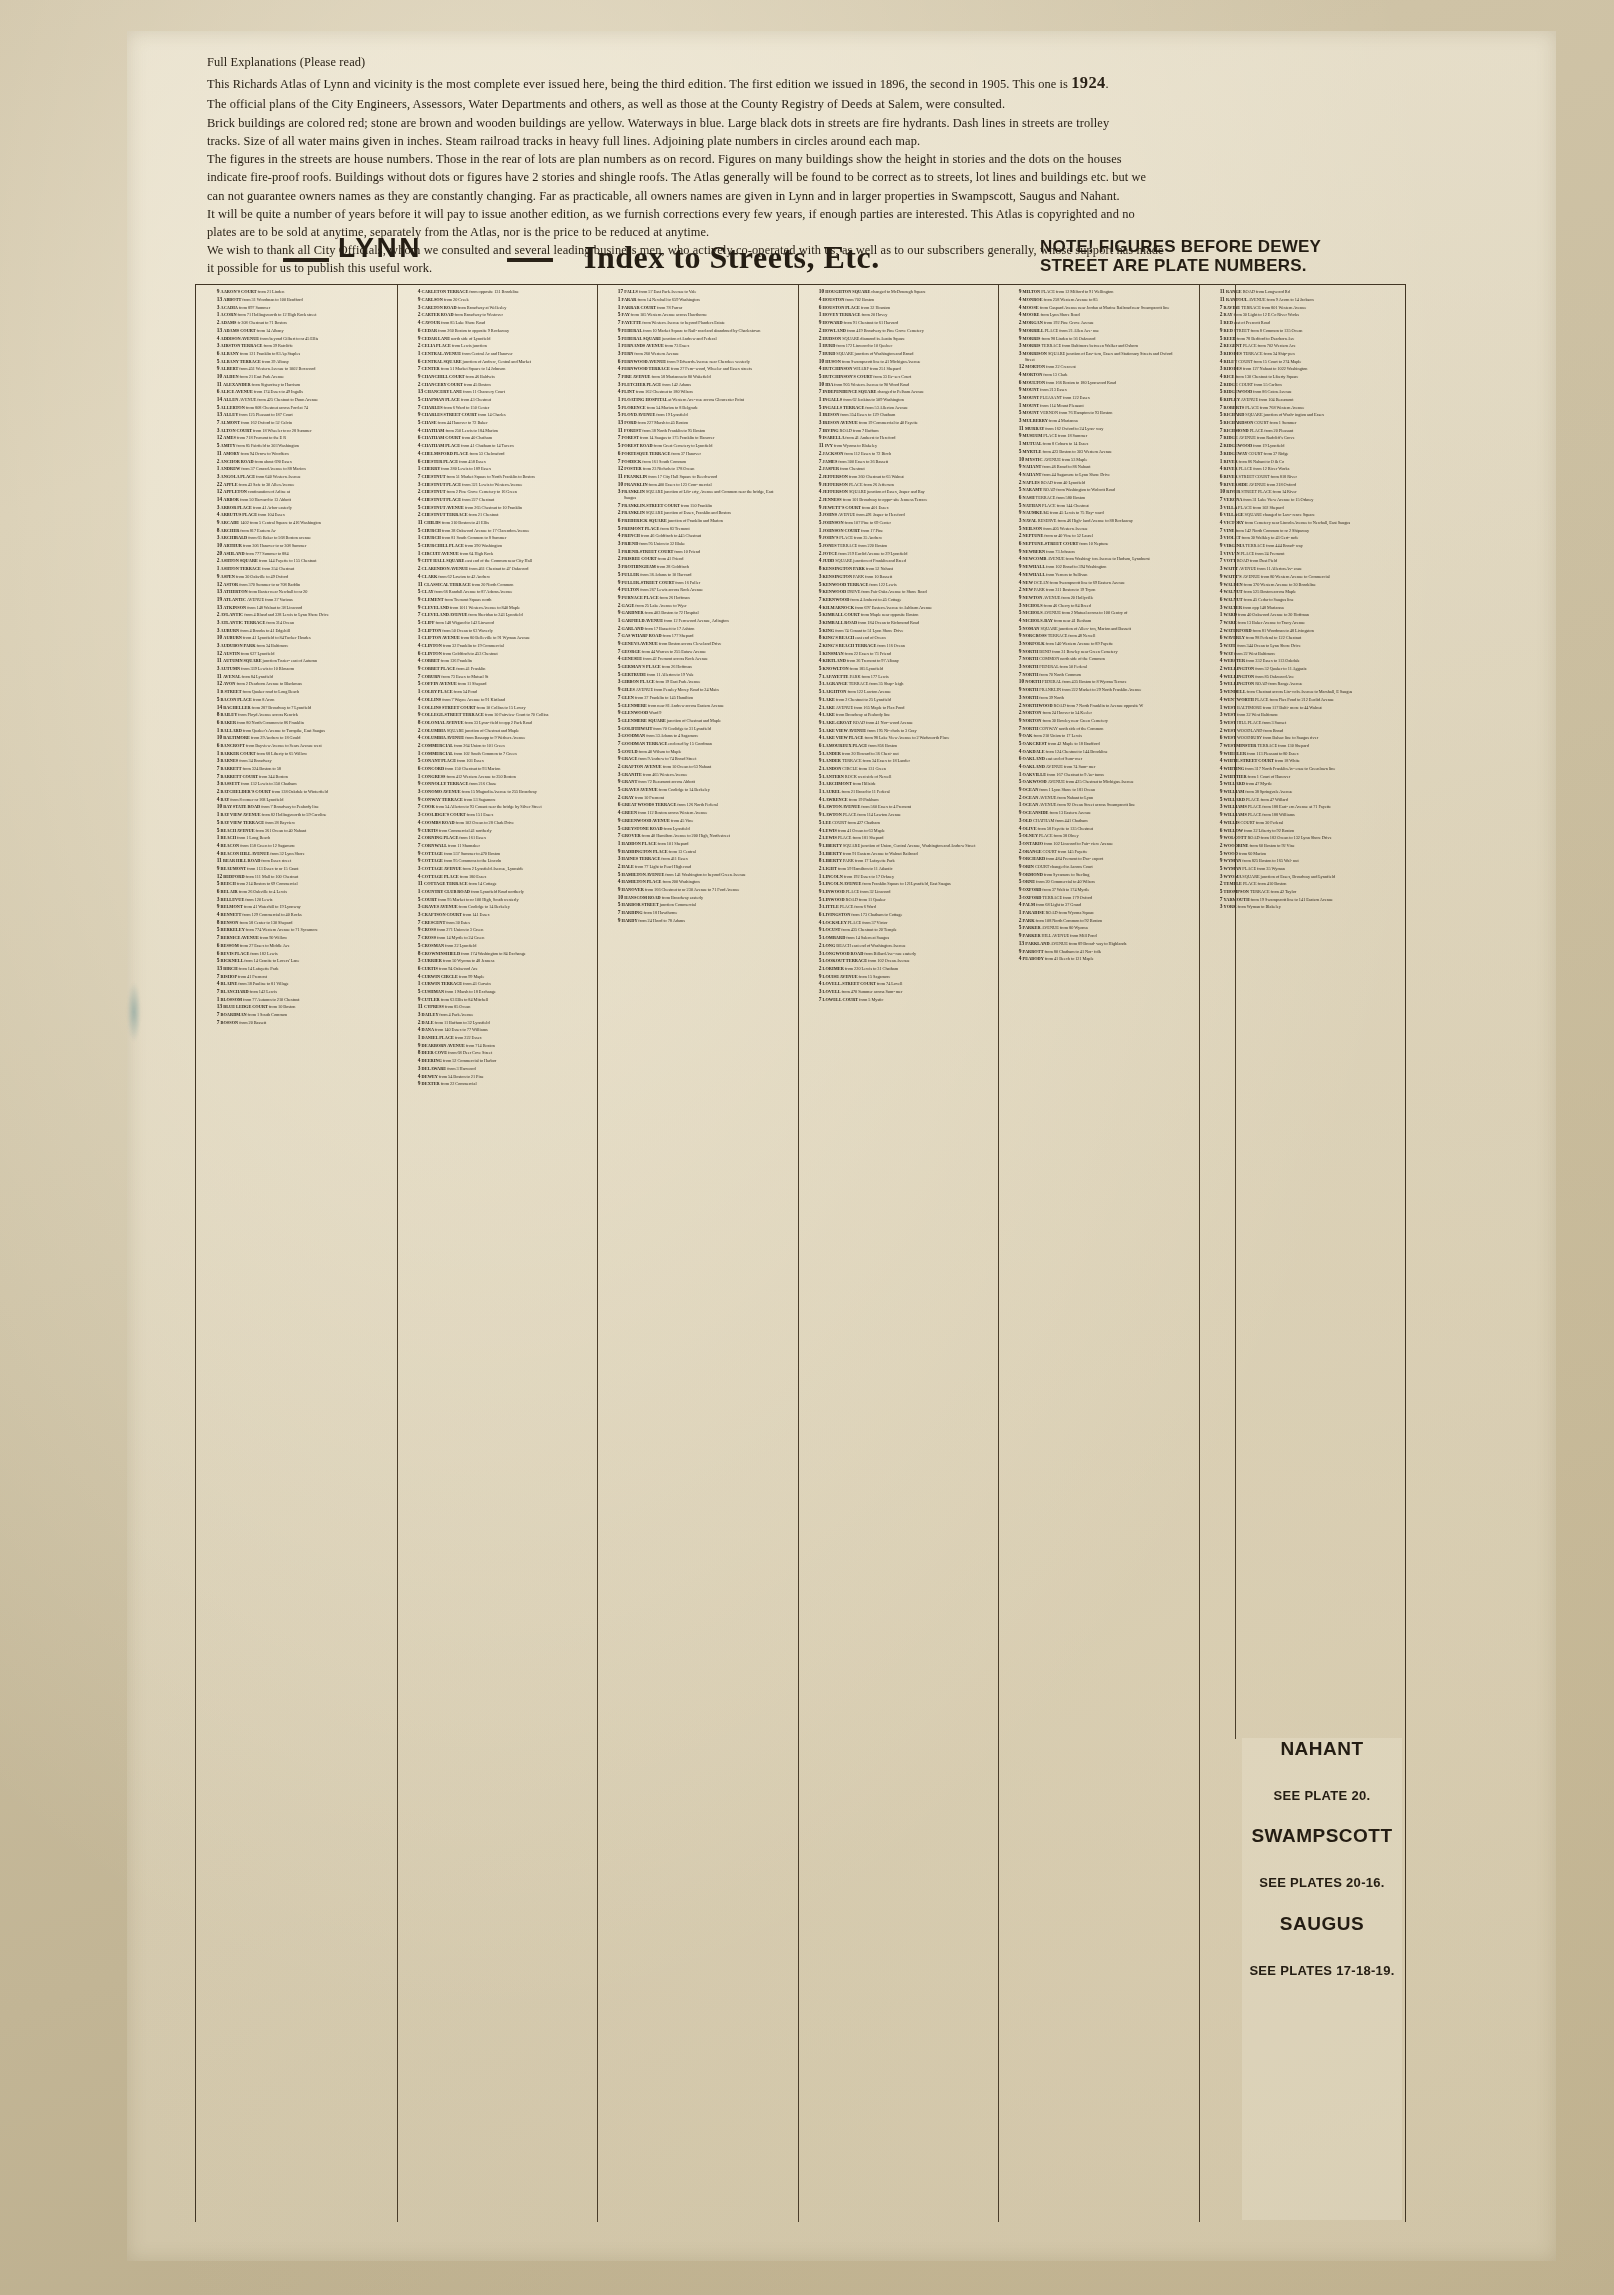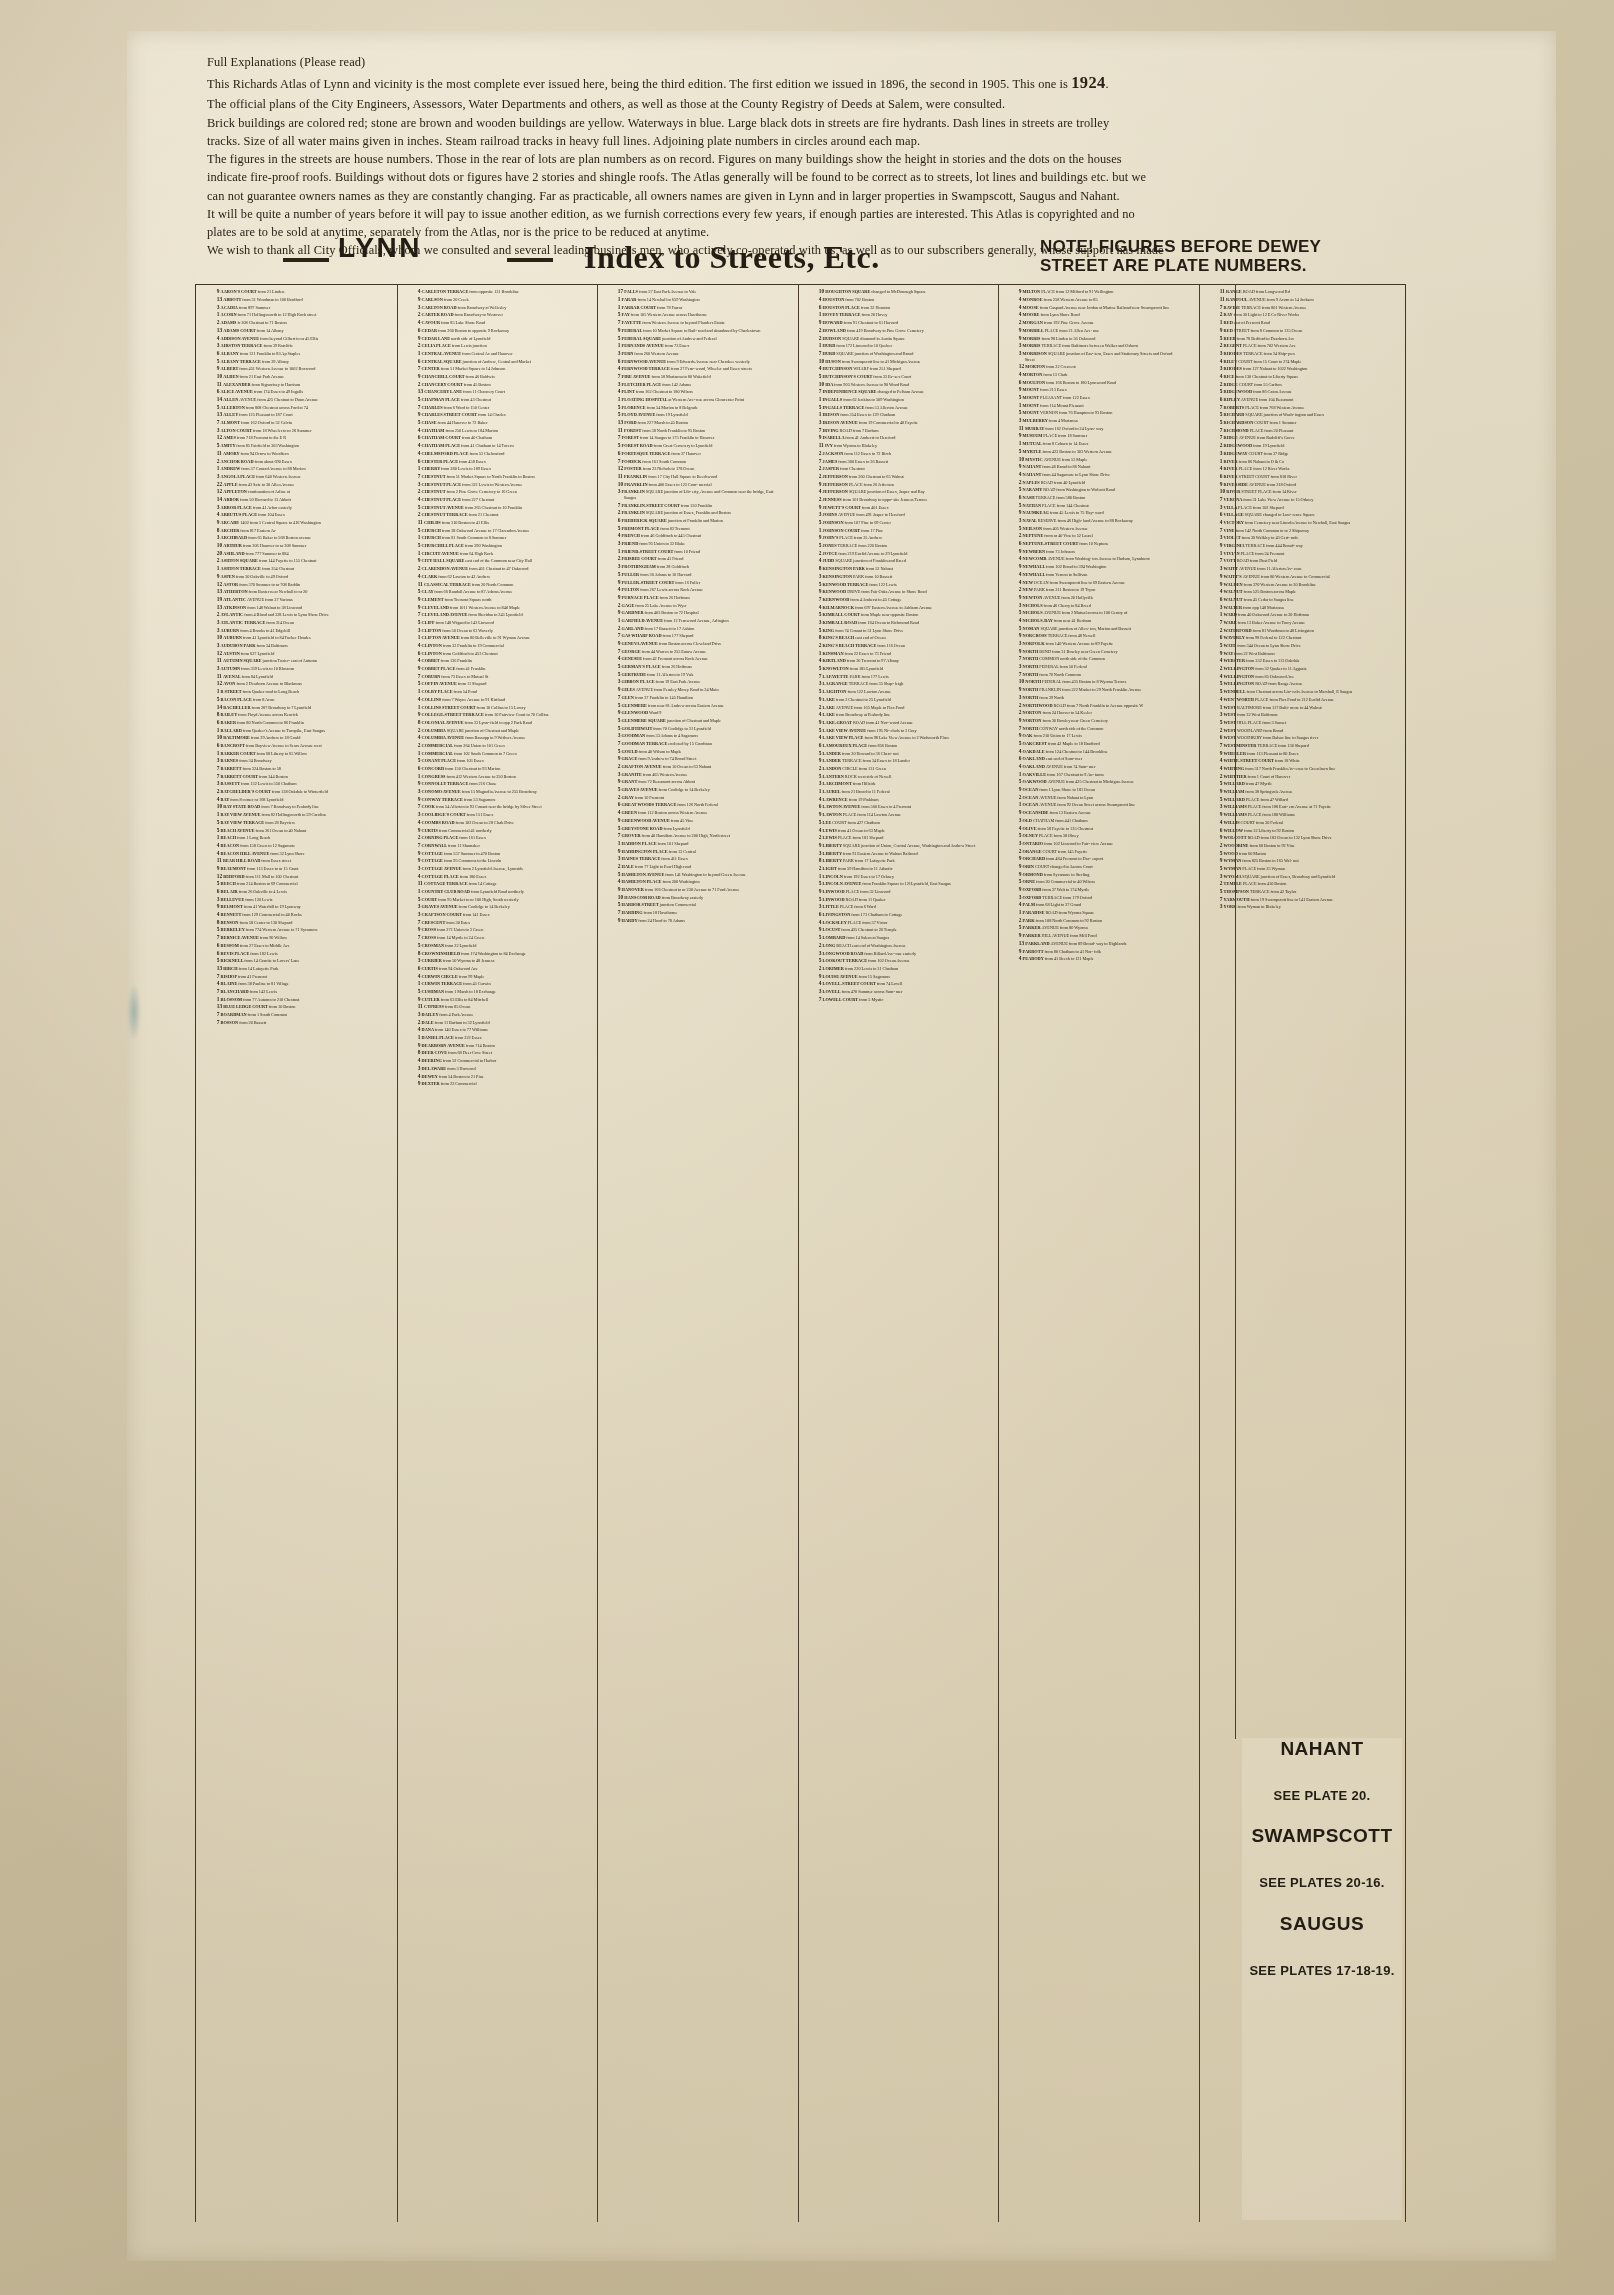--- a/index.html
+++ b/index.html
@@ -226,20 +226,21 @@
   <span class="hang"><span>This Richards Atlas of Lynn and vicinity is the most complete ever issued here, being the third edition.  The first edition we issued in 1896, the second in 1905.  This one is</span> <span class="yr">1924</span>.</span>
   <span class="hang">The official plans of the City Engineers, Assessors, Water Departments and others, as well as those at the County Registry of Deeds at Salem, were consulted.</span>
   <span class="hang">Brick buildings are colored red; stone are brown and wooden buildings are yellow.  Waterways in blue.  Large black dots in streets are fire hydrants.  Dash lines in streets are trolley</span>
   <span class="hang">tracks.  Size of all water mains given in inches.  Steam railroad tracks in heavy full lines.  Adjoining plate numbers in circles around each map.</span>
   <span class="hang">The figures in the streets are house numbers.  Those in the rear of lots are plan numbers as on record.  Figures on many buildings show the height in stories and the dots on the houses</span>
   <span class="hang">indicate fire-proof roofs.  Buildings without dots or figures have 2 stories and shingle roofs.  The Atlas generally will be found to be correct as to streets, lot lines and buildings etc. but we</span>
   <span class="hang">can not guarantee owners names as they are constantly changing.  Far as practicable, all owners names are given in Lynn and in larger properties in Swampscott, Saugus and Nahant.</span>
   <span class="hang">It will be quite a number of years before it will pay to issue another edition, as we furnish corrections every few years, if enough parties are interested.  This Atlas is copyrighted and no</span>
   <span class="hang">plates are to be sold at anytime, separately from the Atlas, nor is the price to be reduced at anytime.</span>
   <span class="hang">We wish to thank all City Officials, whom we consulted and several leading business men, who actively co-operated with us, as well as to our subscribers generally, whose support has made</span>
+  <span class="hang">it possible for us to publish this useful work.</span>
 </div>
 
 <div id="titlebar">
   <div id="dash-l"></div>
   <div id="lynn">LYNN</div>
   <div id="dash-r"></div>
   <div id="indexto">Index to Streets, Etc.</div>
   <div id="note">
     <span>NOTE! FIGURES BEFORE DEWEY</span><br>
     <span>STREET ARE PLATE NUMBERS.</span>

